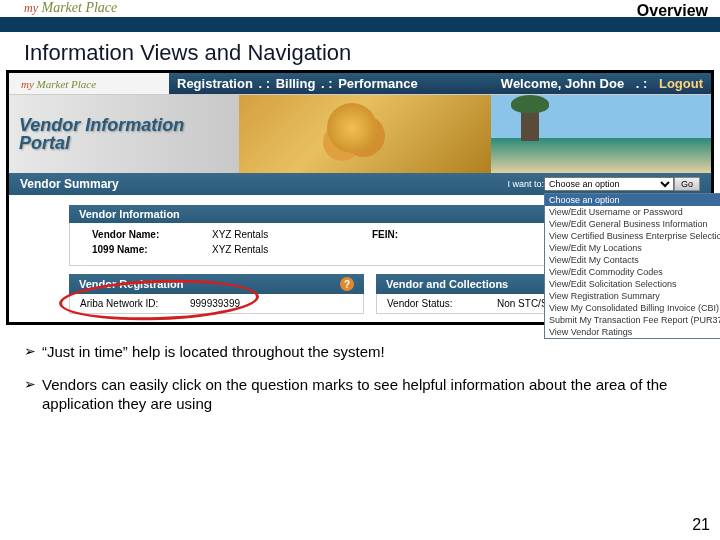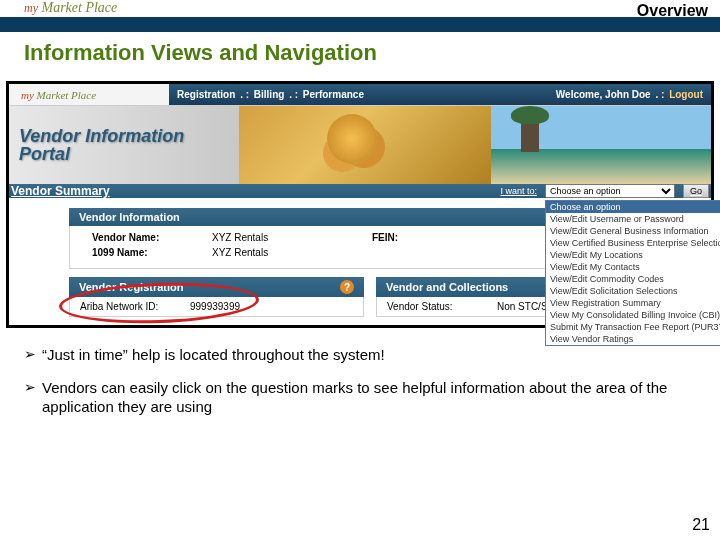--- a/index.html
+++ b/index.html
@@ -1,39 +1,39 @@
 <!DOCTYPE html>
 <html><head>
 <meta charset="utf-8">
 <style>
   * { box-sizing: border-box; margin: 0; padding: 0; }
   body { width: 720px; height: 540px; font-family: Arial, sans-serif; background: #fff; position: relative; overflow: hidden; }
   .slide-header { height: 32px; background: linear-gradient(#fff 0%, #fff 60%, #0a3b5c 60%, #0a3b5c 100%); position: relative; border-bottom: 4px solid #0a3b5c; }
   .slide-header-title { position: absolute; right: 12px; top: 2px; font-size: 16px; font-weight: bold; color: #000; }
   .logo-small { position: absolute; left: 24px; top: 0; font-family: cursive; font-size: 14px; color: #7a8a3a; font-style: italic; }
   .logo-small .my { color: #c04a2a; font-style: italic; font-size: 12px; }
-  .sub-title { padding: 8px 0 15px 24px; font-size: 22px; font-weight: bold; color: #4d7c0f; }
+  .sub-title { padding: 8px 0 4px 24px; font-size: 22px; font-weight: normal; color: #0f172a; }
   .screenshot-area { margin: 0 6px; background: #000; padding: 3px; }
   .screenshot { background: #fff; font-size: 10px; }
   .ss-topbar { height: 22px; background: #f4f4f4; display: flex; align-items: center; border-bottom: 1px solid #ccc; }
   .ss-topbar .ss-logo { width: 160px; padding-left: 12px; font-family: cursive; font-size: 11px; color: #7a8a3a; font-style: italic; }
-  .ss-topbar .ss-nav { flex: 1; background: linear-gradient(#2a5a7a,#1a3a5a); height: 100%; display: flex; align-items: center; padding: 0 8px; color: #fff; font-size: 10px; font-weight: bold; justify-content: space-between; }
+  .ss-topbar .ss-nav { flex: 1; background: linear-gradient(#2a5a7a,#1a3a5a); height: 100%; display: flex; align-items: center; padding: 0 8px; color: #fff; font-size: 13px; font-weight: bold; justify-content: space-between; }
   .ss-topbar .ss-nav-left span { margin-right: 2px; }
-  .ss-topbar .ss-nav-right span { margin-left: 2px; }
+  .ss-topbar .ss-nav-right span { margin-left: 8px; }
   .ss-topbar .logout { color: #ffd27a; }
   .ss-banner { height: 78px; display: flex; }
   .ss-banner-left { width: 230px; background: linear-gradient(90deg,#e8e8e8,#c8c8c8); display: flex; align-items: center; padding-left: 10px; }
   .ss-banner-left-text { color: #2a5a7a; font-style: italic; font-size: 18px; font-weight: bold; line-height: 1; text-shadow: 1px 1px 2px rgba(0,0,0,0.3); }
   .ss-banner-mid { flex: 1; background: linear-gradient(135deg,#d4a040,#e8c060 40%,#b08020); position: relative; }
   .ss-banner-mid::before { content:""; position:absolute; left:35%; top:10%; width:50px; height:50px; background: radial-gradient(#f4c050,#c08020); border-radius:50%; box-shadow: 12px 8px 0 -4px #d49030, -10px 14px 0 -6px #e0a040; }
   .ss-banner-right { width: 220px; background: linear-gradient(#8ac4e8 0%, #8ac4e8 55%, #2a8a7a 55%, #e0d0a0 100%); position: relative; }
   .ss-banner-right::before { content:""; position:absolute; left:30px; top:6px; width:18px; height:40px; background:#5a4a3a; }
   .ss-banner-right::after { content:""; position:absolute; left:20px; top:0; width:38px; height:18px; background:#3a6a3a; border-radius:50% 50% 40% 40%; }
-  .ss-subbar { height: 14px; background: linear-gradient(#3a6a8a,#2a5a7a); display: flex; align-items: center; color: #fff; font-size: 12px; font-weight: bold; padding: 0 2px; justify-content: space-between; text-decoration: underline; }
-  .ss-subbar-right { display: flex; align-items: center; gap: 8px; font-size: 9px; font-weight: normal; justify-content: center; }
+  .ss-subbar { height: 22px; background: linear-gradient(#3a6a8a,#2a5a7a); display: flex; align-items: center; color: #fff; font-size: 12px; font-weight: bold; padding: 0 11px; justify-content: space-between; }
+  .ss-subbar-right { display: flex; align-items: center; gap: 0; font-size: 9px; font-weight: normal; justify-content: center; }
   .ss-select { position: relative; }
   .ss-select select { font-size: 9px; width: 130px; }
   .ss-dropdown { position: absolute; top: 16px; left: 0; width: 230px; background: #fff; border: 1px solid #5a7a9a; z-index: 10; font-size: 9px; }
   .ss-dropdown div { padding: 1px 4px; color: #333; white-space: nowrap; }
   .ss-dropdown div.sel { background: #3a6a9a; color: #fff; }
   .ss-go { background: linear-gradient(#f0f0f0,#c8c8c8); border: 1px solid #888; font-size: 9px; padding: 1px 6px; }
   .ss-body { padding: 10px 40px 8px 60px; }
   .panel-head { background: linear-gradient(#3a6a8a,#2a5a7a); color: #fff; font-size: 11px; font-weight: bold; padding: 3px 10px; }
   .panel-content { border: 1px solid #cfcfcf; border-top: none; padding: 6px 22px 10px; font-size: 10px; display: grid; grid-template-columns: 120px 160px 80px 1fr; row-gap: 4px; }
   .panel-content .lbl { font-weight: bold; }

